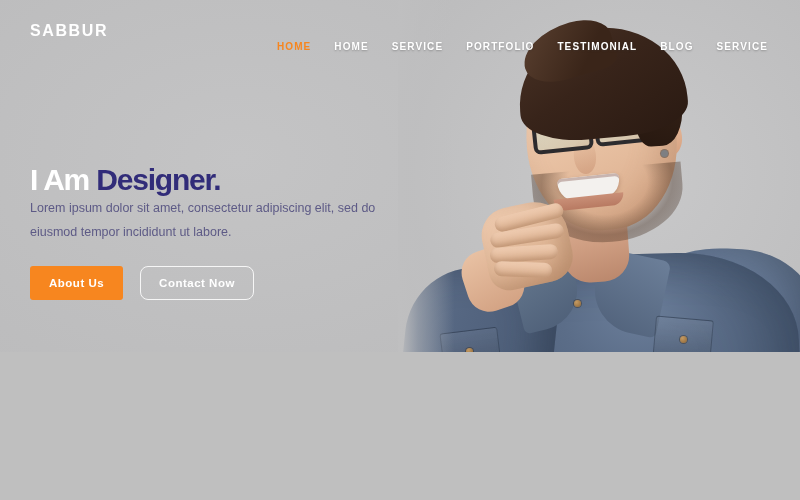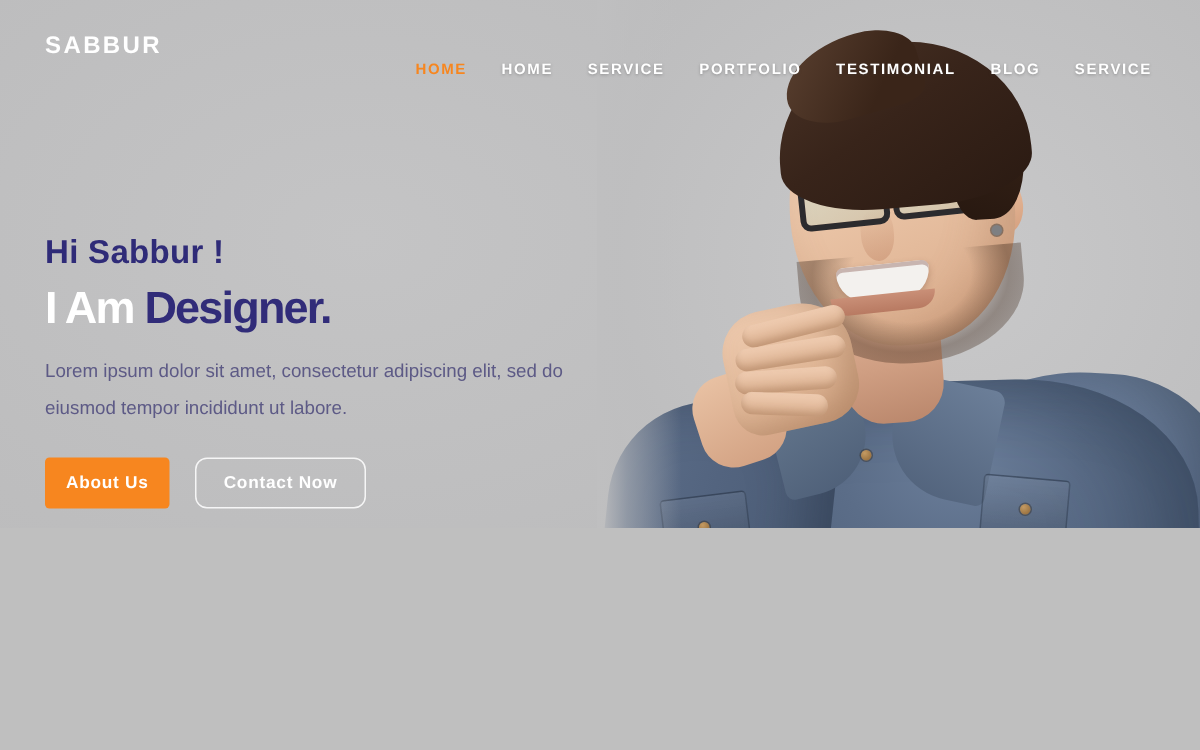--- a/index.html
+++ b/index.html
@@ -236,32 +236,31 @@
     line-height:1.2;
   }
   #headline {
     margin-top:9px;
     font-size:30px; font-weight:bold; letter-spacing:-1.2px; line-height:1.06;
     white-space:nowrap;
   }
   #headline .w { color:#ffffff; }
   #headline .d { color:#312c79; }
   #lead {
-    margin-top:13px;
     color:#5d5a86; font-size:12.5px; line-height:1.95; max-width:368px;
   }
   #cta { margin-top:21px; display:flex; align-items:center; gap:17px; }
   .btn {
     font-size:11.5px; font-weight:bold; letter-spacing:.5px;
     display:inline-flex; align-items:center; justify-content:center;
     cursor:pointer; user-select:none;
   }
   .btn.primary {
     background:#f7861f; color:#ffffff;
-    padding:11px 14px; border:none; border-radius:3px;
+    padding:11px 19px; border:none; border-radius:3px;
   }
   .btn.ghost {
     background:transparent; color:#ffffff;
     padding:10px 18px; border:1px solid rgba(255,255,255,.85); border-radius:8px;
   }
 </style>
 </head>
 <body>
 
 <div id="stage">
@@ -321,21 +320,20 @@
       <a class="nav-item" href="#">HOME</a>
       <a class="nav-item" href="#">SERVICE</a>
       <a class="nav-item" href="#">PORTFOLIO</a>
       <a class="nav-item" href="#">TESTIMONIAL</a>
       <a class="nav-item" href="#">BLOG</a>
       <a class="nav-item" href="#">SERVICE</a>
     </nav>
   </div>
 
   <div id="hero">
-    <div id="greeting">Hi Sabbur !</div>
     <div id="headline">
       <span class="w">I Am</span><span>&nbsp;</span><span class="d">Designer.</span>
     </div>
     <p id="lead">Lorem ipsum dolor sit amet, consectetur adipiscing elit, sed do eiusmod tempor incididunt ut labore.</p>
     <div id="cta">
       <button class="btn primary">About Us</button>
       <button class="btn ghost">Contact Now</button>
     </div>
   </div>
 

